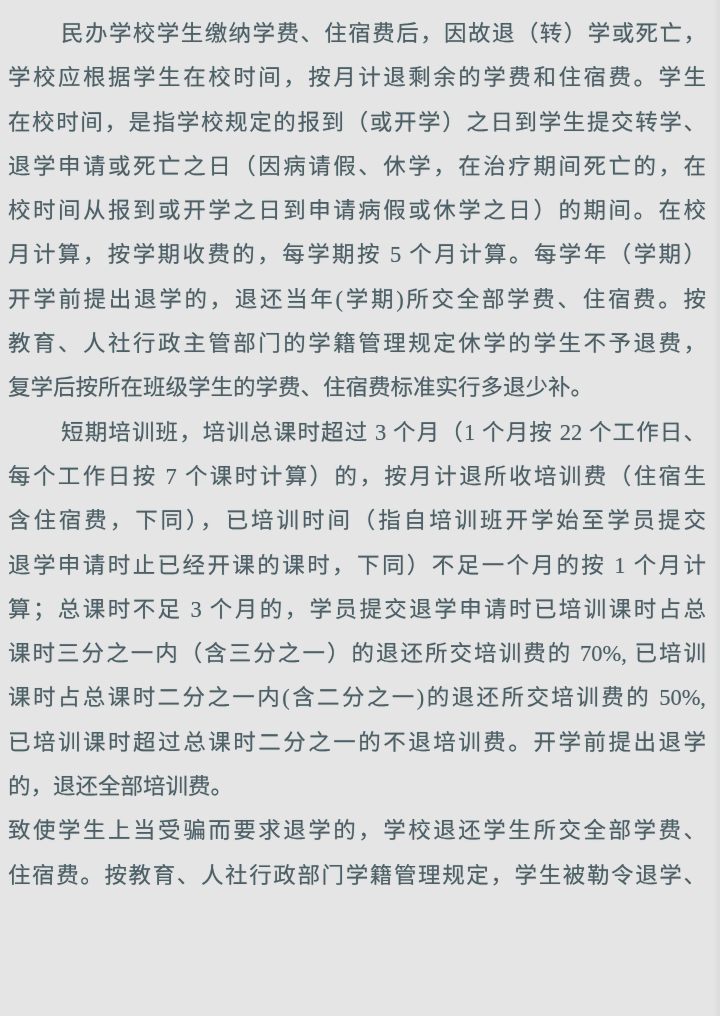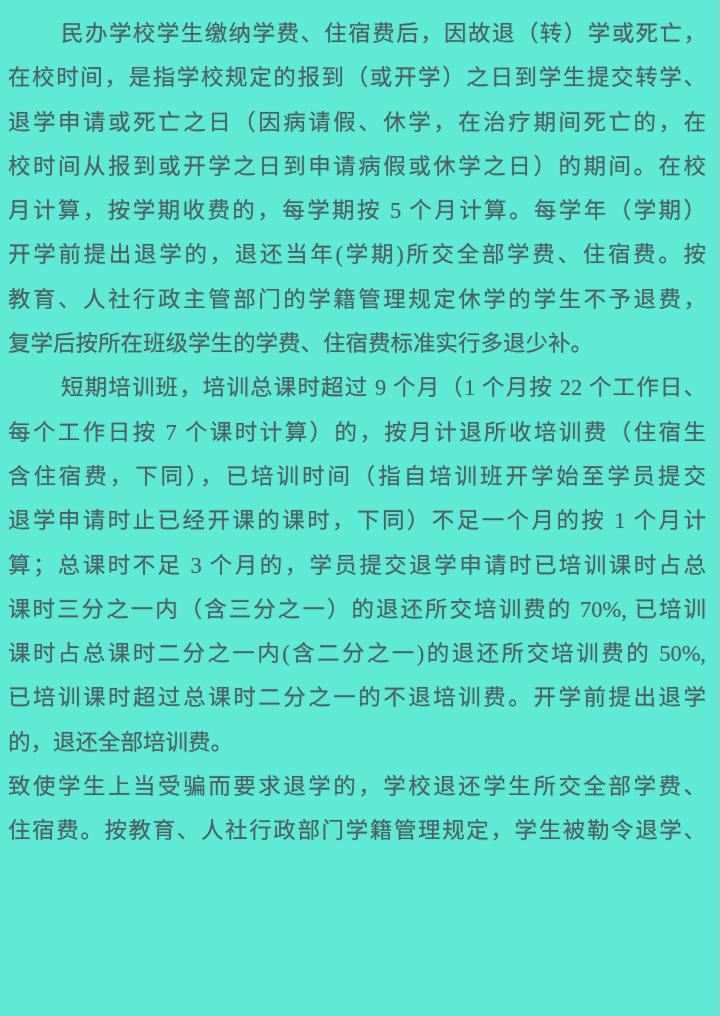--- a/index.html
+++ b/index.html
@@ -11,21 +11,21 @@
     width: 720px;
     height: 1016px;
     overflow: hidden;
   }
   .page {
     position: relative;
     box-sizing: border-box;
     width: 720px;
     height: 1016px;
     padding: 12px 14px 0 8px;
-    background: #5eead4;
+    background: #e5e5e5;
     font-family: "Liberation Serif", "DejaVu Serif", serif;
     font-size: 22.5px;
     color: #4d6067;
     text-shadow: 0 0 1px rgba(77, 96, 103, 0.45);
   }
   
   .page::after {
     content: "";
     position: absolute;
     top: 0;
@@ -56,31 +56,32 @@
     text-indent: 53px;
   }
 </style>
 </head>
 <body>
 
 <div class="page">
 
   <div class="paragraph">
     <div class="line indent">民办学校学生缴纳学费、住宿费后，因故退（转）学或死亡，</div>
+    <div class="line">学校应根据学生在校时间，按月计退剩余的学费和住宿费。学生</div>
     <div class="line">在校时间，是指学校规定的报到（或开学）之日到学生提交转学、</div>
     <div class="line">退学申请或死亡之日（因病请假、休学，在治疗期间死亡的，在</div>
     <div class="line">校时间从报到或开学之日到申请病假或休学之日）的期间。在校</div>
     <div class="line">月计算，按学期收费的，每学期按 5 个月计算。每学年（学期）</div>
     <div class="line">开学前提出退学的，退还当年(学期)所交全部学费、住宿费。按</div>
     <div class="line">教育、人社行政主管部门的学籍管理规定休学的学生不予退费，</div>
     <div class="line para-end">复学后按所在班级学生的学费、住宿费标准实行多退少补。</div>
   </div>
 
   <div class="paragraph">
-    <div class="line indent">短期培训班，培训总课时超过 9 个月（1 个月按 22 个工作日、</div>
+    <div class="line indent">短期培训班，培训总课时超过 3 个月（1 个月按 22 个工作日、</div>
     <div class="line">每个工作日按 7 个课时计算）的，按月计退所收培训费（住宿生</div>
     <div class="line">含住宿费，下同），已培训时间（指自培训班开学始至学员提交</div>
     <div class="line">退学申请时止已经开课的课时，下同）不足一个月的按 1 个月计</div>
     <div class="line">算；总课时不足 3 个月的，学员提交退学申请时已培训课时占总</div>
     <div class="line">课时三分之一内（含三分之一）的退还所交培训费的 70%, 已培训</div>
     <div class="line">课时占总课时二分之一内(含二分之一)的退还所交培训费的 50%,</div>
     <div class="line">已培训课时超过总课时二分之一的不退培训费。开学前提出退学</div>
     <div class="line para-end">的，退还全部培训费。</div>
   </div>
 

